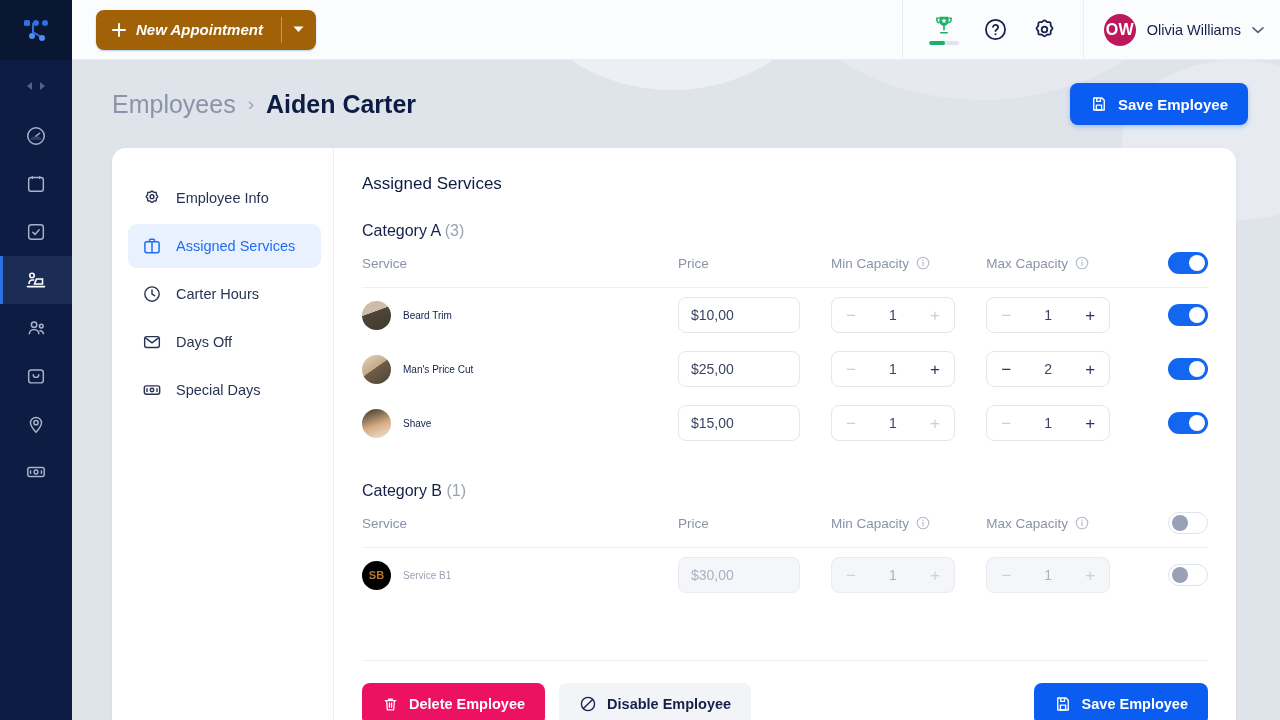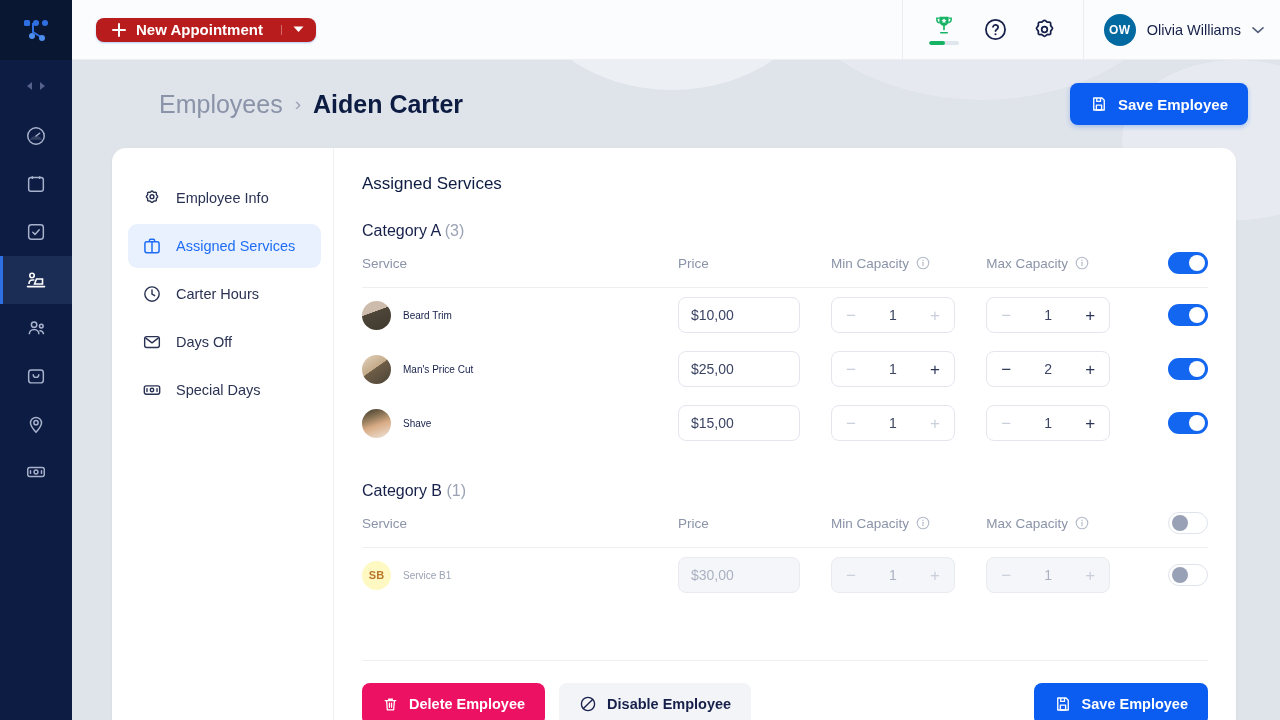--- a/index.html
+++ b/index.html
@@ -52,22 +52,22 @@
   
   .topbar {
     position: relative; z-index: 4;
     height: 60px; background: #fbfcfd;
     display: flex; align-items: center;
     padding: 0 16px 0 24px;
     border-bottom: 1px solid #eceef3;
   }
   .btn-new {
     display: flex; align-items: stretch;
-    background: #b91c1c; border-radius: 8px; overflow: hidden;
-    height: 24px; box-shadow: 0 1px 2px rgba(11,92,241,.3);
+    background: #a16207; border-radius: 8px; overflow: hidden;
+    height: 40px; box-shadow: 0 1px 2px rgba(11,92,241,.3); font-style: italic;
   }
   .btn-new-main {
     display: flex; align-items: center; gap: 9px;
     padding: 0 18px 0 15px; color: #fff; font-size: 15px; font-weight: bold;
     cursor: pointer;
   }
   .btn-new-sep { width: 1px; background: rgba(255,255,255,.35); margin: 7px 0; }
   .btn-new-caret {
     width: 34px; display: flex; align-items: center; justify-content: center;
     color: #fff; cursor: pointer;
@@ -92,33 +92,32 @@
   .trophy-wrap { display: flex; flex-direction: column; align-items: center; gap: 5px; cursor: pointer; }
   .trophy-bar { width: 30px; height: 4px; border-radius: 2px; background: #dfe6ee; overflow: hidden; }
   .trophy-bar i { display: block; height: 100%; width: 55%; background: #16b364; border-radius: 2px; }
   .ic-btn { cursor: pointer; display: flex; align-items: center; }
 
   .user {
     display: flex; align-items: center; gap: 11px; padding-left: 20px; cursor: pointer;
   }
   .avatar-ow {
     width: 32px; height: 32px; border-radius: 50%;
-    background: #0369a1;
-    color: #ffffff; font-size: 12px; font-weight: bold;
+    background: #be185d;
+    color: #ffffff; font-size: 16px; font-weight: bold;
     display: flex; align-items: center; justify-content: center;
     letter-spacing: .3px;
   }
   .user-name { font-size: 14.5px; color: #16204a; }
 
   
   .page-head {
     position: relative; z-index: 3;
     height: 88px; display: flex; align-items: center;
     padding: 0 32px 0 40px;
-    margin-left: 47px;
   }
   .crumb { display: flex; align-items: center; gap: 12px; }
   .crumb-parent { font-size: 25px; color: #8a93a8; cursor: pointer; }
   .crumb-sep { font-size: 19px; color: #9aa2b4; }
   .crumb-current { font-size: 25px; color: #0d1c42; font-weight: bold; }
   .page-head-spacer { flex: 1; }
   .btn-save-top {
     display: flex; align-items: center; gap: 10px;
     background: #0b5cf1; color: #fff; border: none; border-radius: 8px;
     height: 42px; padding: 0 20px; font-size: 15px; font-weight: bold;
@@ -611,21 +610,21 @@
               </th>
               <th style="text-align:right">
                 <span class="toggle off"></span>
               </th>
             </tr>
           </thead>
           <tbody>
             <tr class="dim">
               <td>
                 <div class="svc-cell">
-                  <div class="svc-avatar" style="background:#fef9c3;color:#b9792a">SB</div>
+                  <div class="svc-avatar" style="background:#000000;color:#b9792a">SB</div>
                   <span class="svc-name">Service B1</span>
                 </div>
               </td>
               <td>
                 <input class="price-input" type="text" disabled="" value="$30,00" style="">
               </td>
               <td>
                 <div class="stepper">
                   <span class="step-btn off">−</span>
                   <span class="step-val">1</span>

